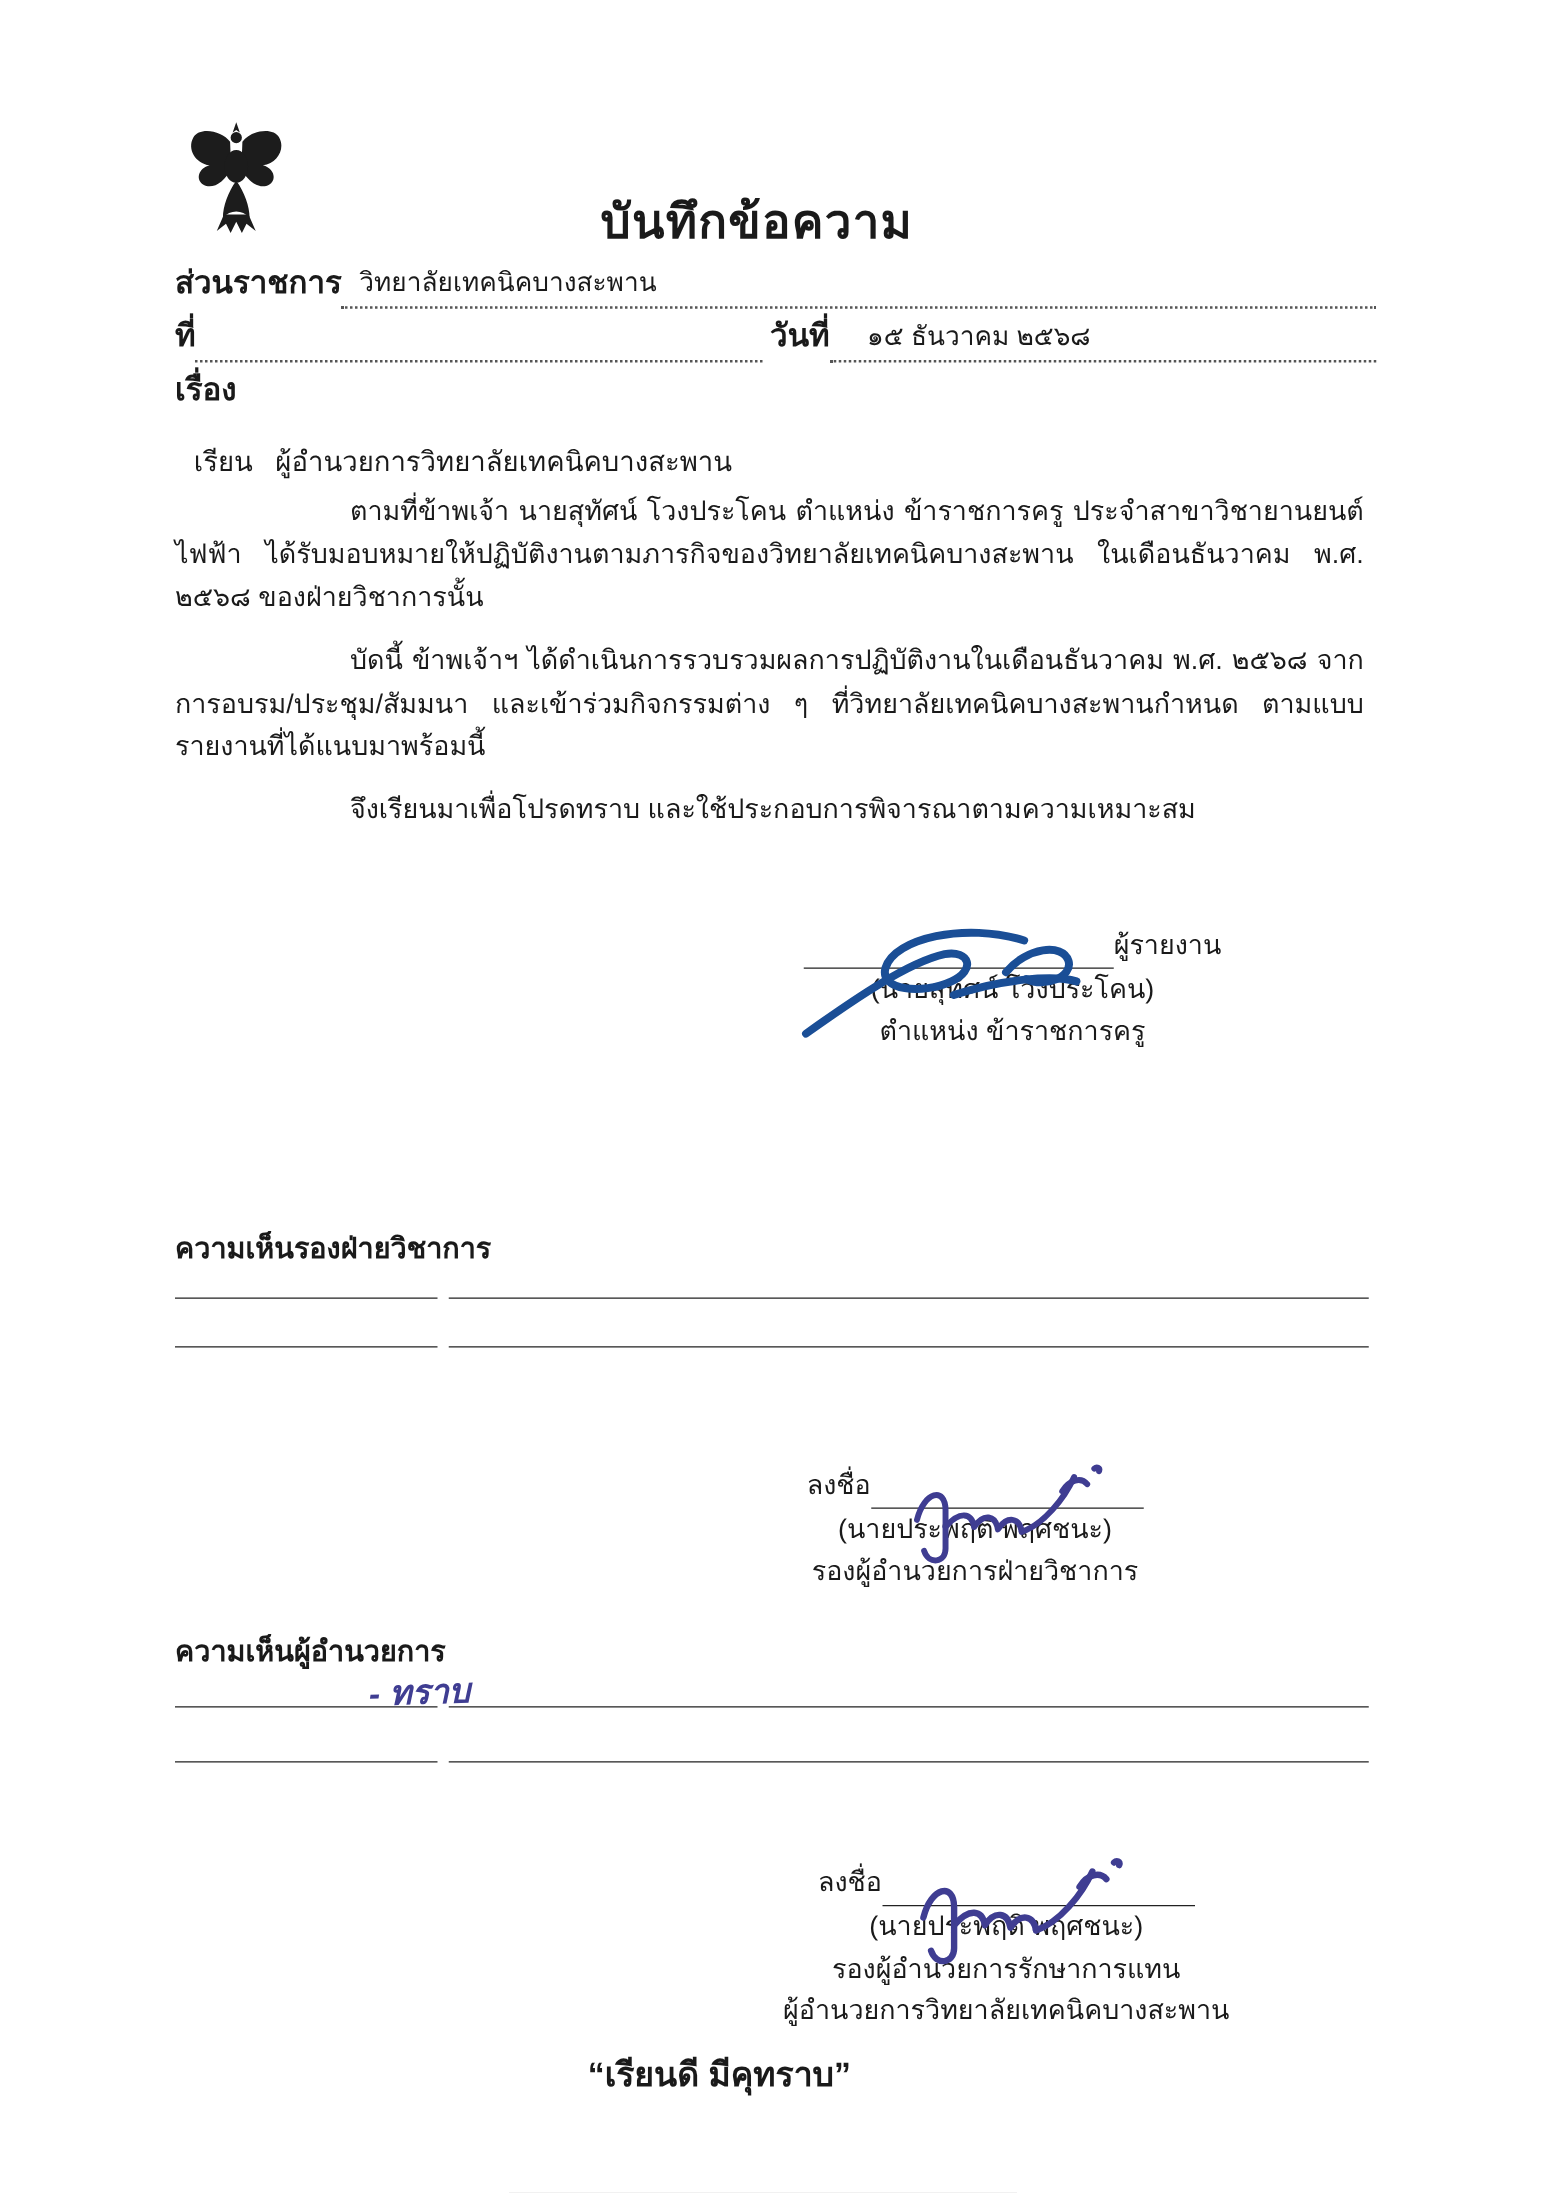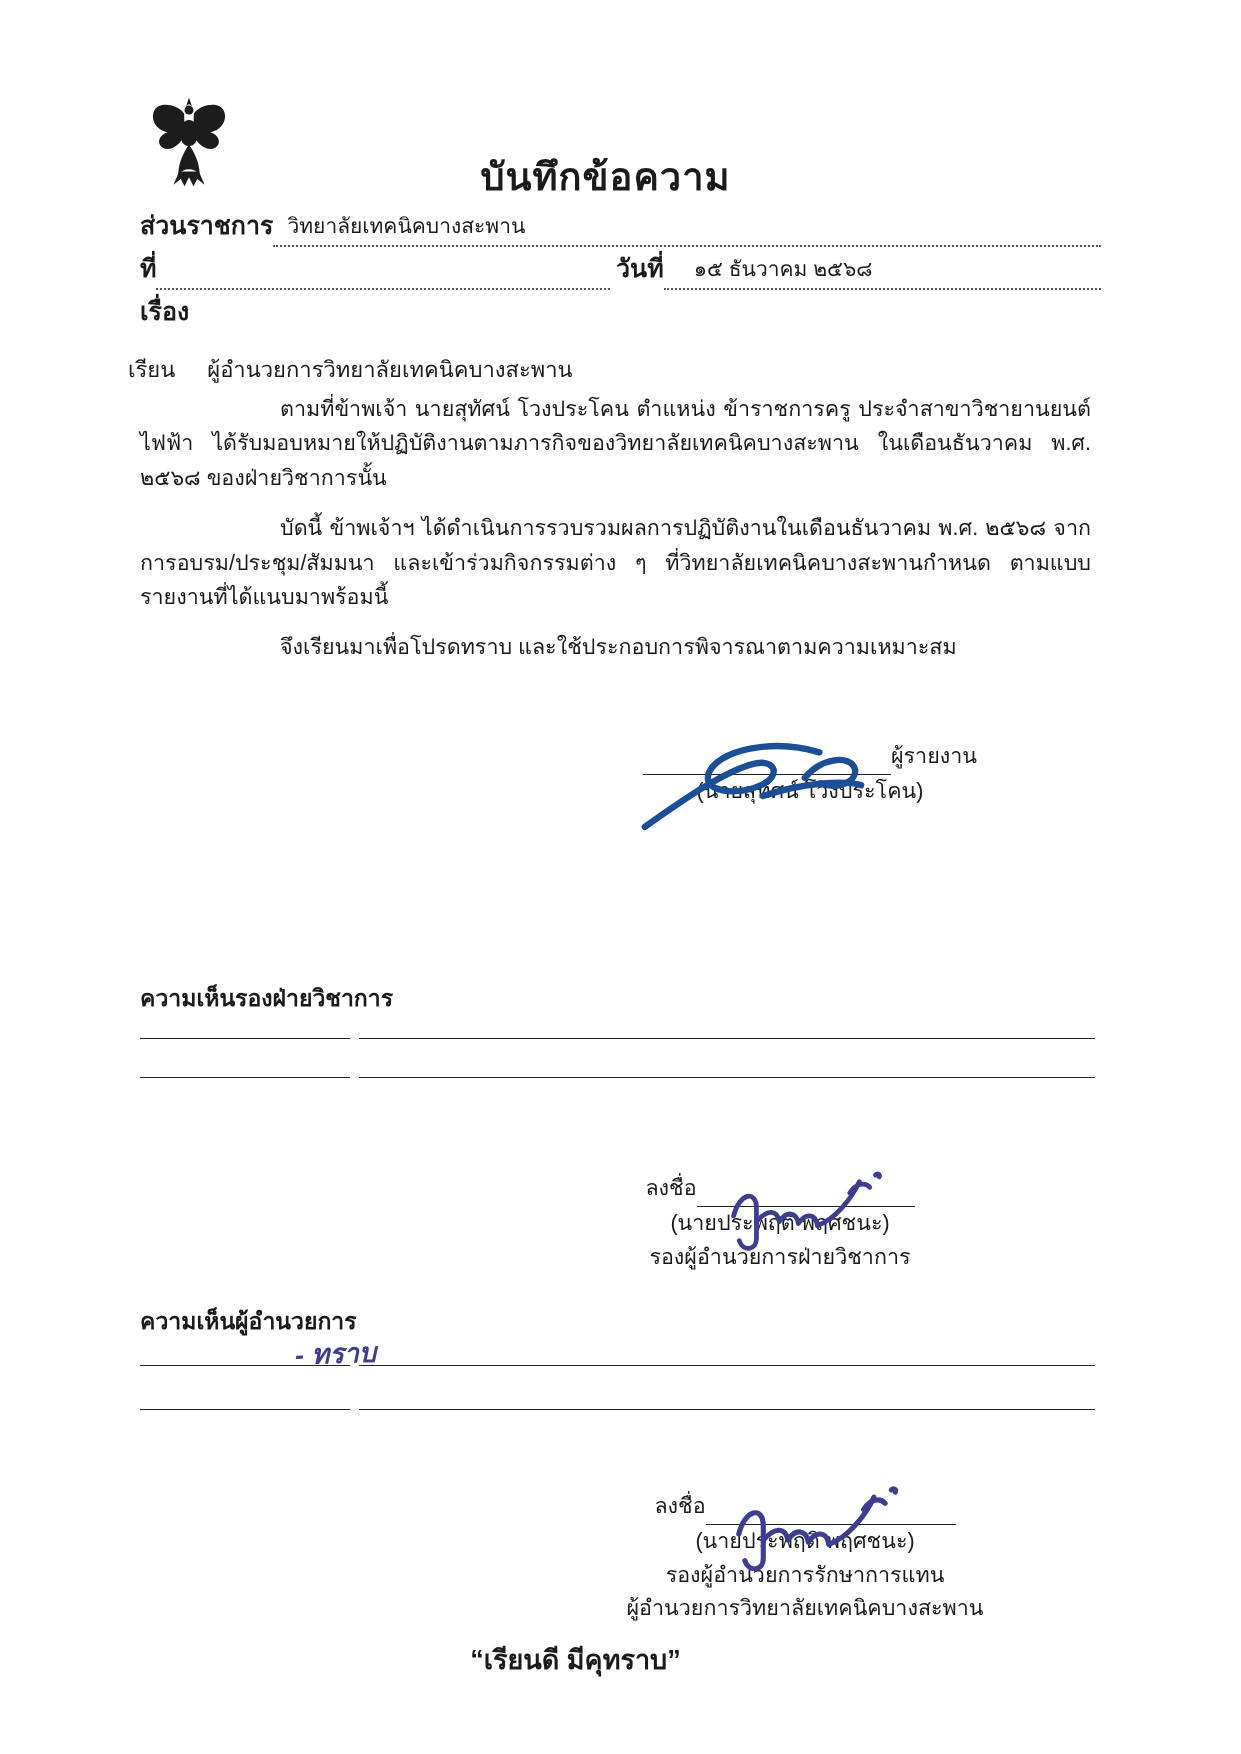--- a/index.html
+++ b/index.html
@@ -25,21 +25,21 @@
   .field-rows { left:140px; right:140px; top:204px; }
   .frow { display:flex; align-items:flex-end; height:43px; }
   .flabel { font-weight:bold; font-size:25px; white-space:nowrap; padding-bottom:2px; }
   .flabel.mid { margin-left:6px; }
   .dotline {
     flex:1; border-bottom:2px dotted #555;
     font-size:21px; padding:0 4px 3px 14px; white-space:nowrap; overflow:hidden;
   }
   .dotline.short { flex:1.08; }
 
-  .to-row { left:128px; top:352px; display:flex; gap:32px; font-size:22px; }
+  .to-row { left:155px; top:352px; display:flex; gap:18px; font-size:22px; }
 
   .letter-body { left:140px; right:150px; top:392px; font-size:21.5px; line-height:1.6; }
   .letter-body p { margin:0 0 16px 0; text-indent:140px; text-align:justify; }
   .letter-body p.last { margin-bottom:0; text-align:left; }
 
   
   .sigblock { text-align:center; font-size:21.5px; line-height:1.55; }
   .sigline-row { position:relative; display:flex; justify-content:center; align-items:flex-end; white-space:nowrap; }
   .uline { display:inline-block; border-bottom:1.6px solid #222; height:1px; }
   .sig-art { position:absolute; pointer-events:none; }
@@ -131,20 +131,21 @@
         <g fill="none" stroke-width="7" stroke-linecap="round" stroke-linejoin="round" stroke="#1a4e96">
           <path d="M212 18 C160 2 98 16 90 42 C84 62 122 66 148 54 C170 44 164 26 142 30 C110 37 62 70 20 100"></path>
           <path d="M196 46 C214 24 246 20 251 36 C255 50 230 60 214 52"></path>
           <path d="M150 66 C192 52 238 48 258 54"></path>
         </g>
       </svg>
       <span class="uline" style="width:248px;"></span>
         <span class="suffix-label">ผู้รายงาน</span>
     </div>
     <div>(นายสุทัศน์ โวงประโคน)</div>
+    <div>ตำแหน่ง ข้าราชการครู</div>
   </div>
 
   <div class="abs section-heading h-deputy">ความเห็นรองฝ่ายวิชาการ</div>
   <div class="abs ruleline rl-d1">
       <span class="seg s1"></span>
       <span class="seg s2"></span>
     </div>
   <div class="abs ruleline rl-d2">
       <span class="seg s1"></span>
       <span class="seg s2"></span>

